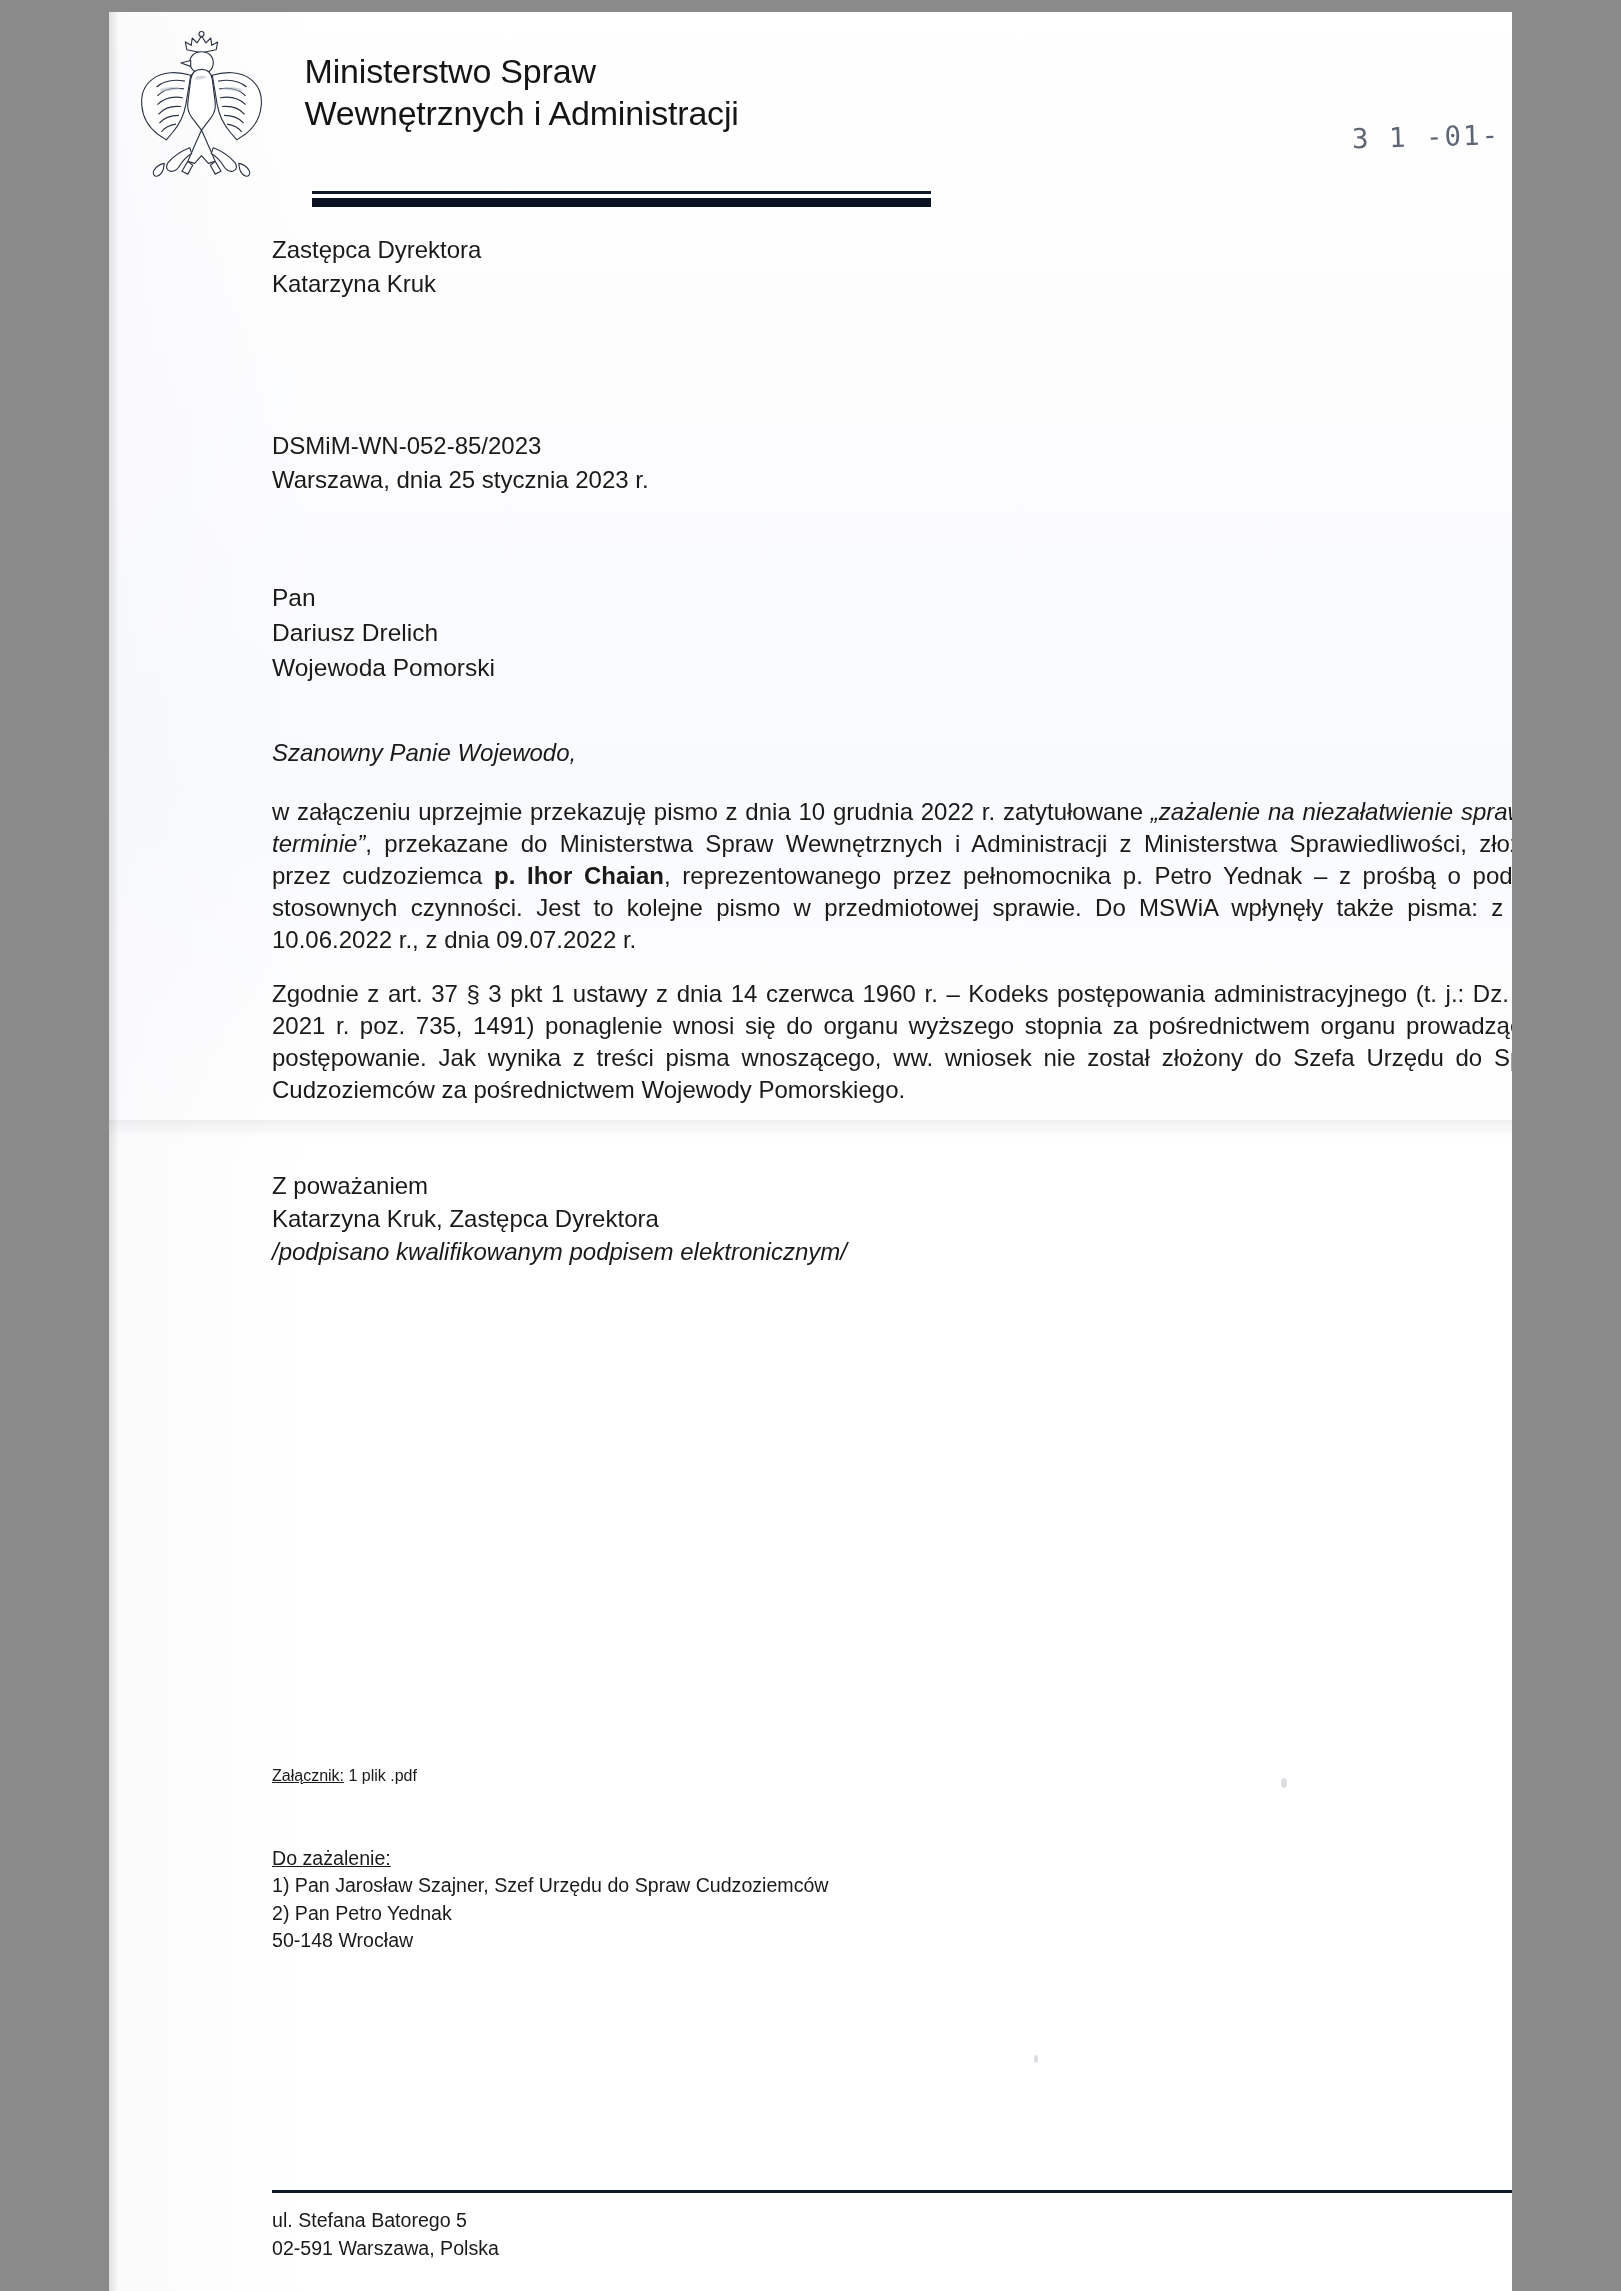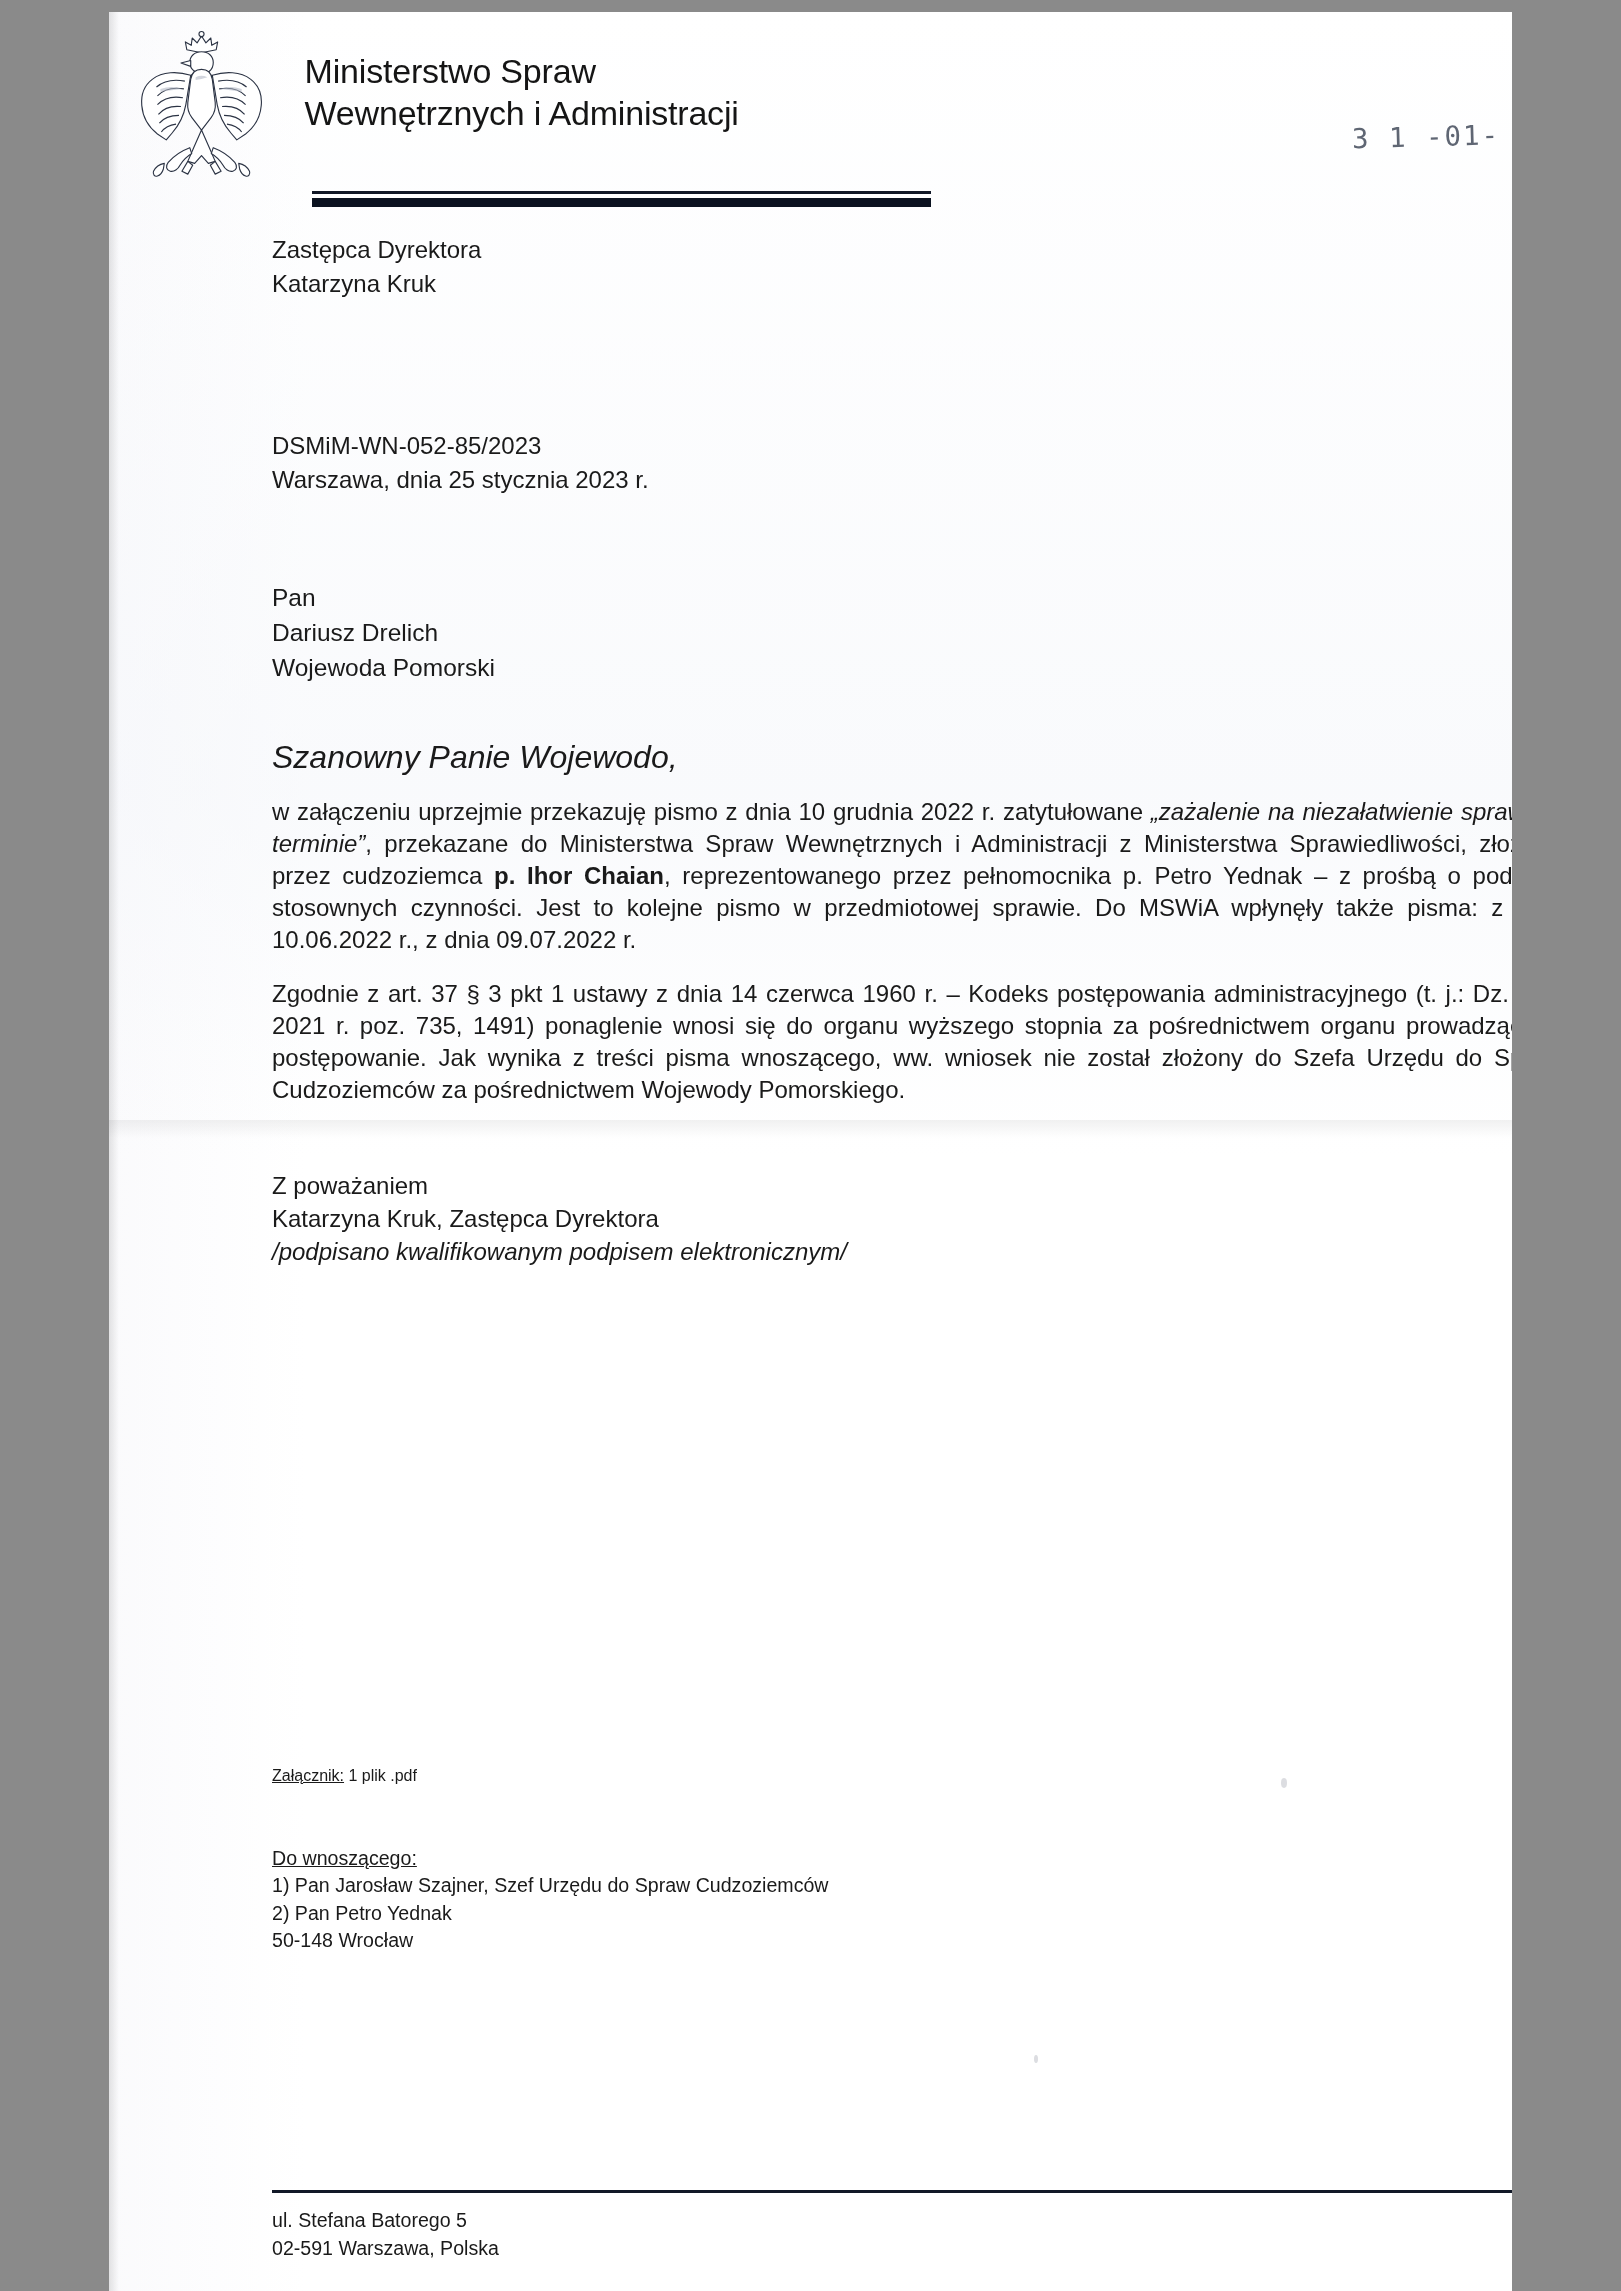--- a/index.html
+++ b/index.html
@@ -98,21 +98,21 @@
 
   .dept-block   { top: 221px; }
   .ref-block    { top: 417px; }
   .addressee    { top: 568px; }
   .addressee .line { font-weight: 400; font-size: 24.5px; line-height: 35px; }
 
   .salutation {
     position: absolute;
     left: 163px;
     top: 727px;
-    font-size: 32px;
+    font-size: 24px;
     font-style: italic;
   }
 
   .body {
     position: absolute;
     left: 163px;
     top: 784px;
     width: 1290px;
     font-size: 24px;
     line-height: 32px;
@@ -261,21 +261,21 @@
     <div class="line">Z poważaniem</div>
     <div class="line">Katarzyna Kruk, Zastępca Dyrektora</div>
     <div class="line ital">/podpisano kwalifikowanym podpisem elektronicznym/</div>
   </div>
 
   <div class="attachment">
     <span class="u">Załącznik:</span><span> 1 plik .pdf</span>
   </div>
 
   <div class="cc">
-    <div class="u">Do wnoszącego:</div>
+    <div class="u">Do zażalenie:</div>
     <div>1) Pan Jarosław Szajner, Szef Urzędu do Spraw Cudzoziemców</div>
     <div>2) Pan Petro Yednak</div>
     <div>50-148 Wrocław</div>
   </div>
 
   <div class="footer-rule"></div>
   <div class="footer">
     <div>ul. Stefana Batorego 5</div>
     <div>02-591 Warszawa, Polska</div>
   </div>

